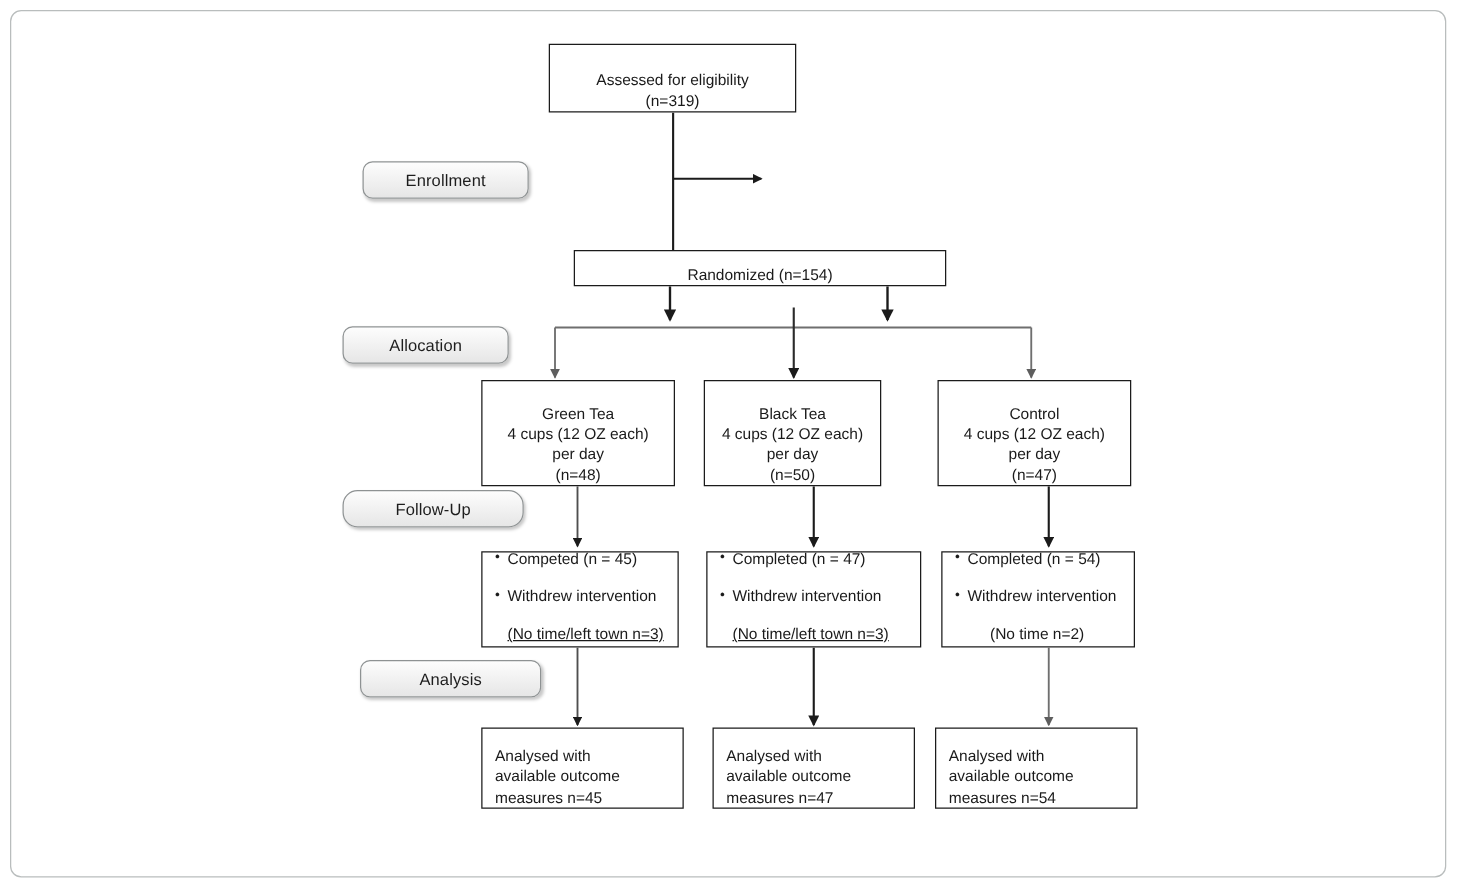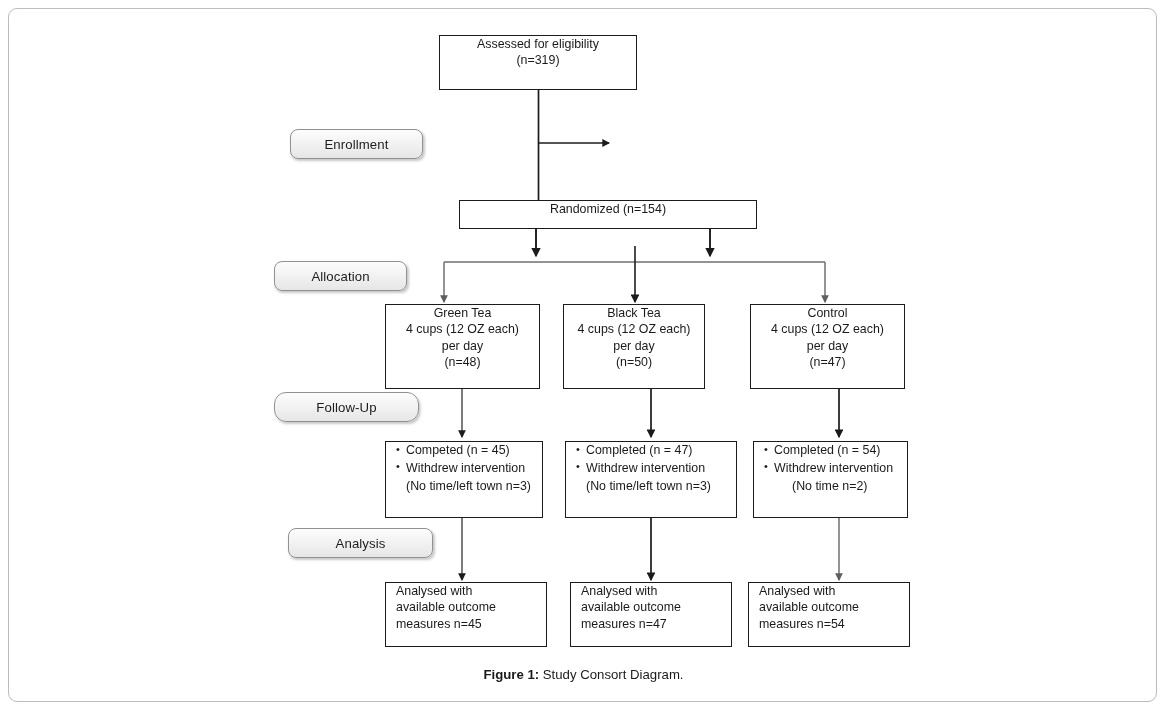--- a/index.html
+++ b/index.html
@@ -49,21 +49,21 @@
   .box {
     position: absolute;
     box-sizing: border-box;
     border: 1.4px solid #1b1b1b;
     background: #ffffff;
     font-size: 12.4px;
     line-height: 1.32;
     color: #1a1a1a;
     display: flex;
     flex-direction: column;
-    justify-content: flex-start;
+    justify-content: flex-end;
   }
   .box.center { align-items: center; text-align: center; }
   .box.left   { align-items: flex-start; text-align: left; }
   .box .pad   { padding: 0 9px; width: 100%; box-sizing: border-box; }
 
   .box .ln { display: block; white-space: pre; }
 
   
   .excl-title {
     display: block;
@@ -91,29 +91,30 @@
   
   .fu-list {
     margin: 0;
     padding: 0 0 0 13px;
     list-style: none;
   }
   .fu-list li {
     position: relative;
     white-space: pre;
     line-height: 1.45;
+    margin-top: 12px;
   }
   .fu-list li.bullet::before {
     content: "\2022";
     position: absolute;
     left: -10px;
     top: -0.5px;
     font-size: 11px;
   }
-  .fu-list li.nobullet { padding-left: 0; }
+  .fu-list li.nobullet { padding-left: 0; text-decoration: underline; }
   .fu-list li.indent   { padding-left: 18px; }
 
   
   .stage {
     position: absolute;
     box-sizing: border-box;
     border: 1px solid #8e9293;
     border-radius: 8px;
     background: linear-gradient(180deg, #fdfdfd 0%, #f1f1f1 52%, #e6e6e6 100%);
     box-shadow: 1.5px 2px 2.5px rgba(0,0,0,0.22);
@@ -276,17 +277,14 @@
   </div>
 
   <div class="box left" style="left:748px; top:582px; width:162px; height:65px;">
     <div class="pad" style="padding:0 10px;">
       <span class="ln">Analysed with</span>
       <span class="ln">available outcome</span>
       <span class="ln">measures n=54</span>
     </div>
   </div>
 
-  <div id="caption">
-    <span class="bold">Figure 1:</span><span> Study Consort Diagram.</span>
-  </div>
 
 </div>
 
 </body></html>

